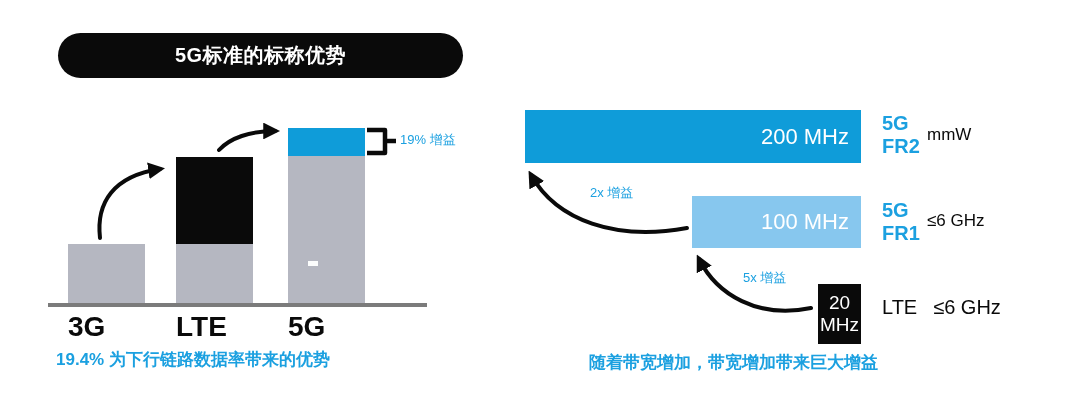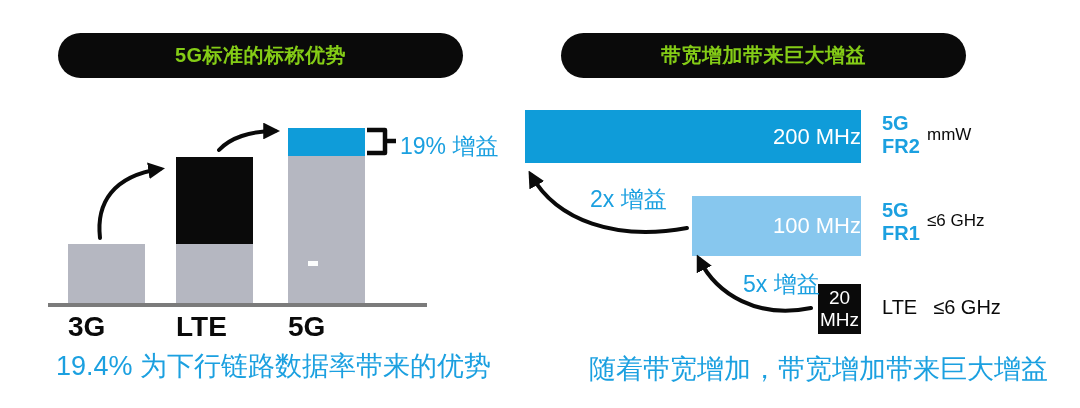--- a/index.html
+++ b/index.html
@@ -4,30 +4,30 @@
 <style>
   html,body{margin:0;padding:0;background:#fff;}
   .canvas{
     position:relative;width:1080px;height:408px;background:#fff;overflow:hidden;
     font-family:"Liberation Sans","DejaVu Sans",sans-serif;
     --blue:#0f9cd9; --lightblue:#87c7ee; --gray:#b5b7c1; --ink:#0a0a0a;
     --textblue:#1ba0e0; --baseline:#7b7b7b;
   }
   .abs{position:absolute;}
   .pill{
-    height:45px;border-radius:23px;background:var(--ink);color:#84cc16;
+    height:45px;border-radius:23px;background:var(--ink);color:#ffffff;
     display:flex;align-items:center;justify-content:center;
     font-size:20px;font-weight:600;letter-spacing:.5px;
   }
   .bar{position:absolute;}
   .axis-label{position:absolute;top:311px;text-align:left;font-size:28px;font-weight:700;color:var(--ink);}
-  .caption{position:absolute;font-size:27px;font-weight:400;color:var(--textblue);white-space:nowrap;}
-  .gain-label{position:absolute;font-size:23px;font-weight:500;color:var(--textblue);white-space:nowrap;}
+  .caption{position:absolute;font-size:17px;font-weight:700;color:var(--textblue);white-space:nowrap;}
+  .gain-label{position:absolute;font-size:13px;font-weight:500;color:var(--textblue);white-space:nowrap;}
   .hbar{position:absolute;display:flex;align-items:center;justify-content:flex-end;
-        color:#fff;font-size:22px;font-weight:500;box-sizing:border-box;}
+        color:#fff;font-size:22px;font-weight:500;padding-right:12px;box-sizing:border-box;}
   .freq-tag{position:absolute;color:var(--textblue);font-size:20px;font-weight:600;line-height:23px;white-space:nowrap;}
   .spec-tag{position:absolute;color:var(--ink);font-size:17px;font-weight:500;white-space:nowrap;}
   .box20{
     position:absolute;background:var(--ink);color:#fff;display:flex;flex-direction:column;
     align-items:center;justify-content:center;font-size:19px;font-weight:500;line-height:22px;
   }
   .lte-row{position:absolute;display:flex;gap:16px;color:var(--ink);font-size:20px;font-weight:500;white-space:nowrap;}
   svg.overlay{position:absolute;left:0;top:0;pointer-events:none;}
 </style>
 </head>
@@ -49,31 +49,28 @@
   <div class="bar" style="left:48px;top:303px;width:379px;height:4px;background:var(--baseline);"></div>
 
   <div class="axis-label" style="left:68px;width:77px;">3G</div>
   <div class="axis-label" style="left:176px;width:77px;">LTE</div>
   <div class="axis-label" style="left:288px;width:77px;">5G</div>
 
   <div class="gain-label" style="left:400px;top:131px;">19% 增益</div>
 
   <div class="caption" style="left:56px;top:348px;">19.4% 为下行链路数据率带来的优势</div>
 
-  <div class="pill abs" style="left:561px;top:33px;width:405px;">
-    <span>带宽增加带来巨大增益</span>
-  </div>
 
   <div class="hbar" style="left:525px;top:110px;width:336px;height:53px;background:var(--blue);">
     <span>200 MHz</span>
   </div>
-  <div class="hbar" style="left:692px;top:196px;width:169px;height:60px;background:var(--lightblue);">
+  <div class="hbar" style="left:692px;top:196px;width:169px;height:52px;background:var(--lightblue);">
     <span>100 MHz</span>
   </div>
-  <div class="box20" style="left:818px;top:284px;width:43px;height:50px;">
+  <div class="box20" style="left:818px;top:284px;width:43px;height:60px;">
     <span>20</span>
     <span>MHz</span>
   </div>
 
   <div class="freq-tag" style="left:882px;top:112px;">
     <div>5G</div>
     <div>FR2</div>
   </div>
   <div class="spec-tag" style="left:927px;top:125px;">mmW</div>
 

